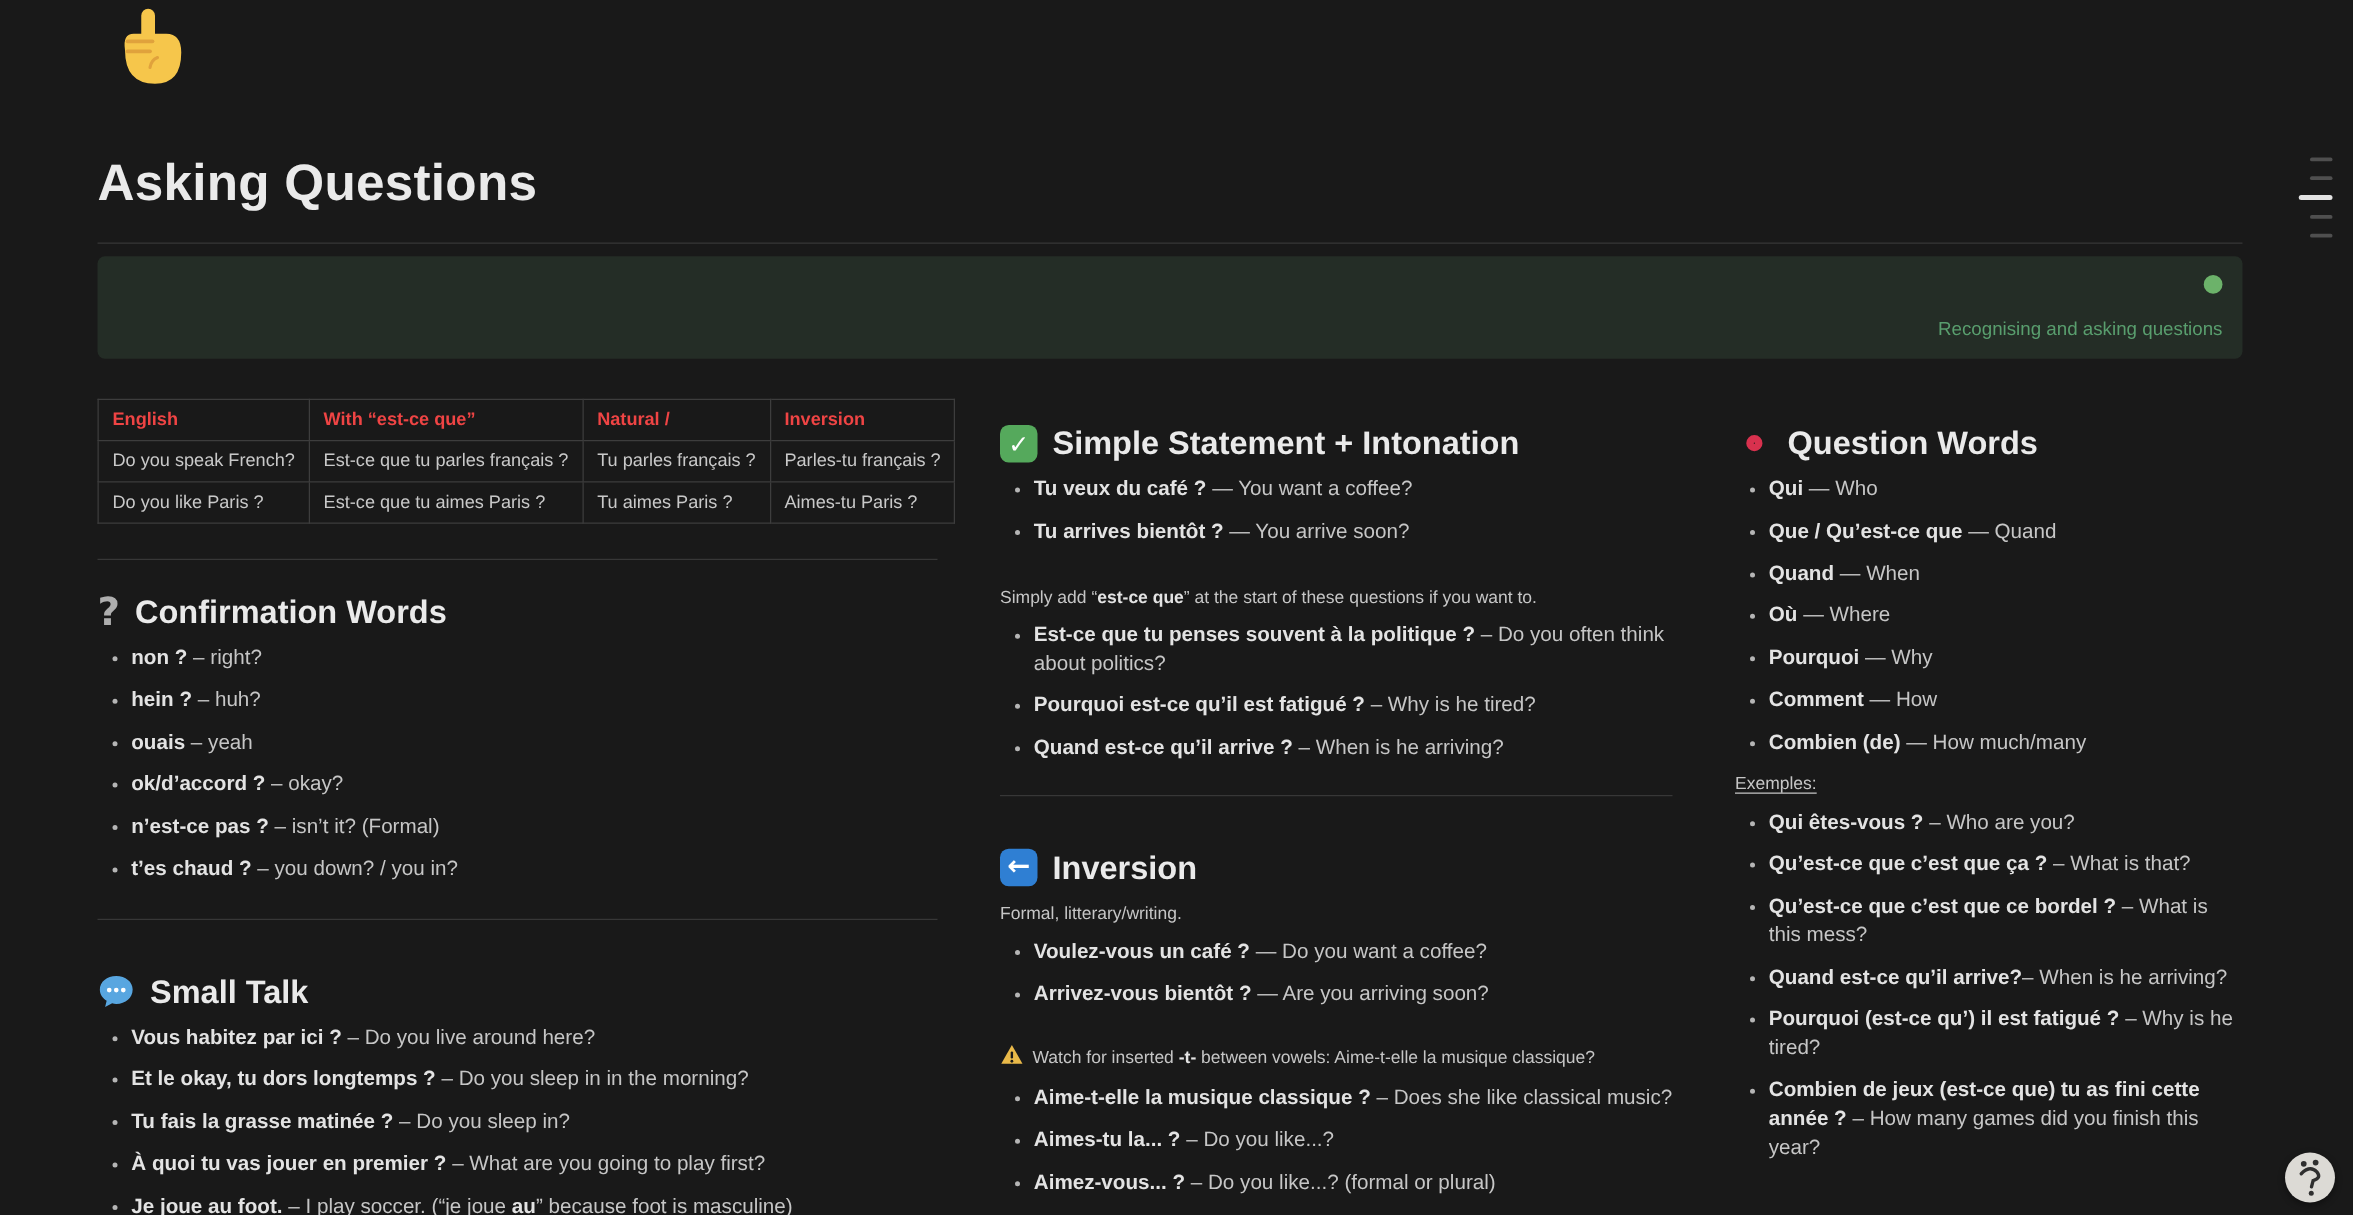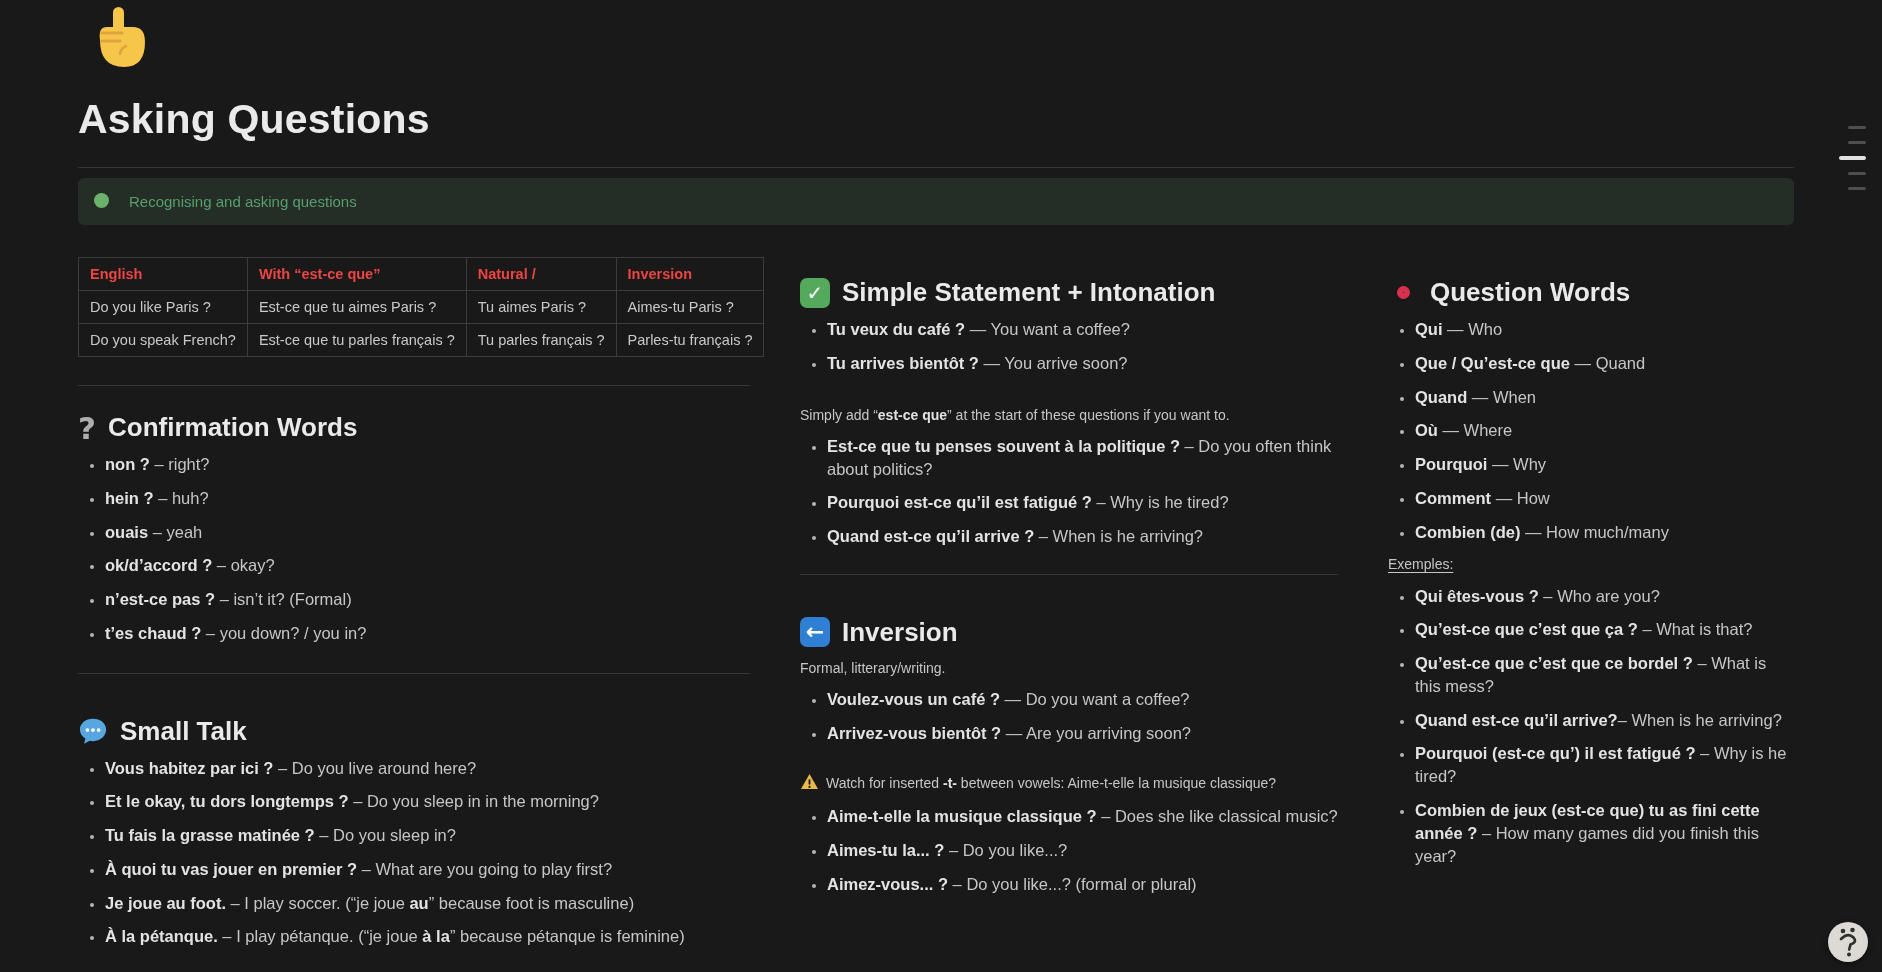--- a/index.html
+++ b/index.html
@@ -12,26 +12,26 @@
   }
   *{box-sizing:border-box;}
   html,body{margin:0;padding:0;}
   body{
     width:1882px;height:972px;overflow:hidden;position:relative;
     background:var(--bg,#191919);color:var(--text,#c6c6c6);
     font-family:"Liberation Sans","DejaVu Sans",sans-serif;
   }
   .page{padding:0 88px 0 78px;}
   .page-icon{margin:6px 0 0 12px;width:56px;height:62px;cursor:pointer;display:inline-block;}
-  h1{font-size:41px;font-weight:700;color:var(--heading);margin:24px 0 0 0;letter-spacing:.2px;}
+  h1{font-size:41px;font-weight:700;color:var(--heading);margin:50px 0 0 0;letter-spacing:.2px;}
   .divider{height:1px;background:var(--divider);border:none;margin:0;}
   .title-divider{margin-top:24px;}
   .callout{
     margin-top:10px;background:var(--callout_bg);border-radius:6px;
-    padding:15px 16px;display:flex;align-items:flex-start;gap:20px;
+    padding:15px 16px;display:flex;align-items:flex-end;gap:20px;flex-direction:column;
   }
   .callout-dot{width:15px;height:15px;border-radius:50%;background:var(--callout_dot);flex:none;}
   .callout-text{color:var(--callout_text);font-size:15px;}
   .columns{display:flex;margin-top:32px;gap:50px;align-items:flex-start;}
   .col-left{width:672px;flex:none;}
   .col-mid{width:538px;flex:none;}
   .col-right{width:408px;flex:none;}
 
   table{border-collapse:collapse;font-size:14.5px;table-layout:auto;}
   th,td{border:1px solid var(--table_border);padding:8px 11px;text-align:left;white-space:nowrap;vertical-align:top;}
@@ -102,30 +102,30 @@
           <thead>
             <tr>
               <th>English</th>
               <th>With “est-ce que”</th>
               <th>Natural /</th>
               <th>Inversion</th>
             </tr>
           </thead>
           <tbody>
             <tr>
+              <td>Do you speak French?</td>
+              <td>Est-ce que tu parles français ?</td>
+              <td>Tu parles français ?</td>
+              <td>Parles-tu français ?</td>
+            </tr>
+            <tr>
               <td>Do you like Paris ?</td>
               <td>Est-ce que tu aimes Paris ?</td>
               <td>Tu aimes Paris ?</td>
               <td>Aimes-tu Paris ?</td>
-            </tr>
-            <tr>
-              <td>Do you speak French?</td>
-              <td>Est-ce que tu parles français ?</td>
-              <td>Tu parles français ?</td>
-              <td>Parles-tu français ?</td>
             </tr>
           </tbody>
         </table>
 
       <hr class="divider sect-divider">
 
       <h2>
         <span class="h2-icon icon-q">?</span>
         <span>Confirmation Words</span>
       </h2>

